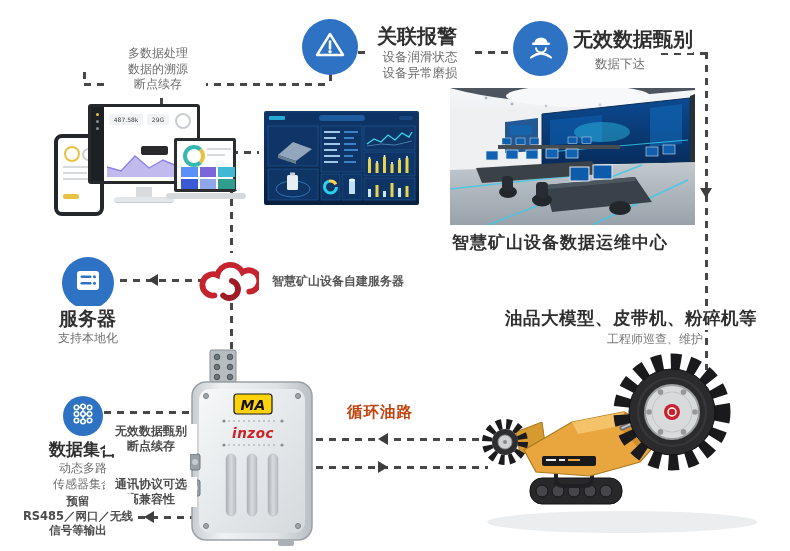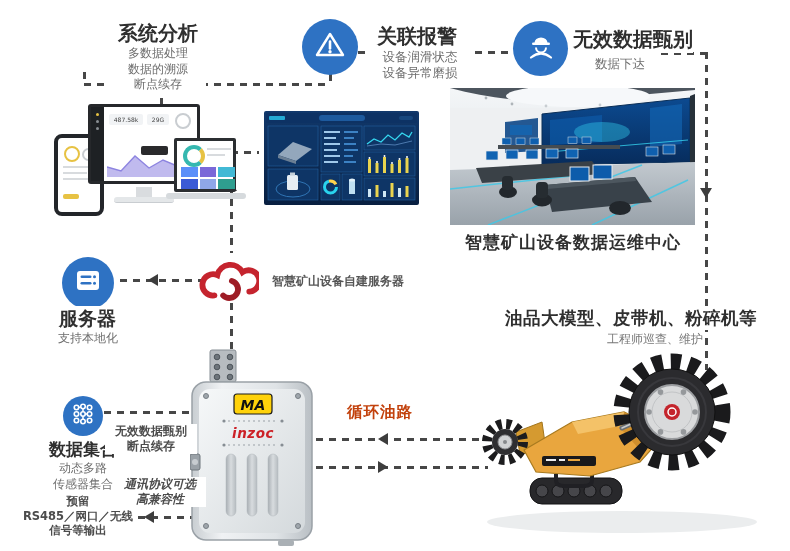--- a/index.html
+++ b/index.html
@@ -55,21 +55,20 @@
   <div class="dh" style="left:104px;top:411px;width:92px;"></div>
 
   <div class="dh" style="left:316px;top:438px;width:172px;"></div>
   <div class="ah ah-l" style="left:378px;top:433px;"></div>
   <div class="dh" style="left:316px;top:466px;width:172px;"></div>
   <div class="ah ah-r" style="left:378px;top:461px;"></div>
 
   <div class="dh" style="left:138px;top:516px;width:58px;"></div>
   <div class="ah ah-l" style="left:144px;top:511px;"></div>
 
-  <div class="ntitle" style="left:118px;top:20px;font-size:20px;">系统分析</div>
   <div class="nsub" style="left:110px;top:46px;width:96px;font-size:12px;line-height:15.5px;">
     <div>多数据处理</div>
     <div>数据的溯源</div>
     <div>断点续存</div>
   </div>
 
   <div class="circle" style="left:302px;top:19px;width:56px;height:56px;">
     <span>
       <svg width="34" height="34" viewBox="0 0 34 34">
         <path d="M17 6 L30 27 H4 Z" fill="none" stroke="#fff" stroke-width="2.4" stroke-linejoin="round"></path>
@@ -257,21 +256,21 @@
     <rect x="120" y="79" width="19" height="14" fill="#0d5cab" stroke="#e8ecef" stroke-width="1"></rect>
     <rect x="143" y="77" width="19" height="14" fill="#0d5cab" stroke="#e8ecef" stroke-width="1"></rect>
     <rect x="196" y="59" width="12" height="9" fill="#0f5fae" stroke="#dde1e4" stroke-width="0.6"></rect>
     <rect x="213" y="57" width="12" height="9" fill="#0f5fae" stroke="#dde1e4" stroke-width="0.6"></rect>
     <ellipse cx="58" cy="104" rx="9" ry="6" fill="#22272c"></ellipse>
     <rect x="52" y="88" width="11" height="14" rx="4" fill="#262c31"></rect>
     <ellipse cx="92" cy="112" rx="10" ry="6.5" fill="#22272c"></ellipse>
     <rect x="86" y="94" width="12" height="16" rx="4" fill="#262c31"></rect>
     <ellipse cx="170" cy="120" rx="11" ry="7" fill="#22272c"></ellipse>
   </svg>
-  <div class="abs whitebg" style="left:452px;top:231px;width:242px;text-align:center;font-size:17px;font-weight:700;color:#2f2f2f;z-index:3;letter-spacing:1px;">智慧矿山设备数据运维中心</div>
+  <div class="abs whitebg" style="left:452px;top:231px;width:242px;font-size:17px;font-weight:700;color:#2f2f2f;z-index:3;letter-spacing:1px;">智慧矿山设备数据运维中心</div>
 
   <div class="circle" style="left:62px;top:257px;width:52px;height:52px;">
     <span>
       <svg width="32" height="32" viewBox="0 0 32 32">
         <rect x="5" y="6" width="22" height="19" rx="3" fill="#fff"></rect>
         <rect x="8.5" y="10.5" width="11" height="2.6" rx="1.3" fill="#2E72C3"></rect>
         <circle cx="22.5" cy="11.8" r="1.5" fill="#2E72C3"></circle>
         <rect x="8.5" y="17" width="11" height="2.6" rx="1.3" fill="#2E72C3"></rect>
         <circle cx="22.5" cy="18.3" r="1.5" fill="#2E72C3"></circle>
       </svg>
@@ -317,21 +316,21 @@
   <div class="ntitle" style="left:49px;top:438px;font-size:17px;">数据集合</div>
   <div class="nsub" style="left:36px;top:461px;width:94px;font-size:12px;line-height:15.5px;">
     <div>动态多路</div>
     <div>传感器集合</div>
   </div>
 
   <div class="anno" style="left:105px;top:424px;width:92px;">
     <div>无效数据甄别</div>
     <div>断点续存</div>
   </div>
-  <div class="anno" style="left:114px;top:477px;width:92px;font-style:italic;">
+  <div class="anno" style="left:105px;top:477px;width:92px;">
     <div>通讯协议可选</div>
     <div>高兼容性</div>
   </div>
   <div class="anno" style="left:22px;top:494px;width:112px;font-size:11.5px;line-height:14.5px;">
     <div>预留</div>
     <div>RS485／网口／无线</div>
     <div>信号等输出</div>
   </div>
 
   <svg class="abs" style="left:190px;top:348px;z-index:2;" width="130" height="200" viewBox="0 0 130 200">

